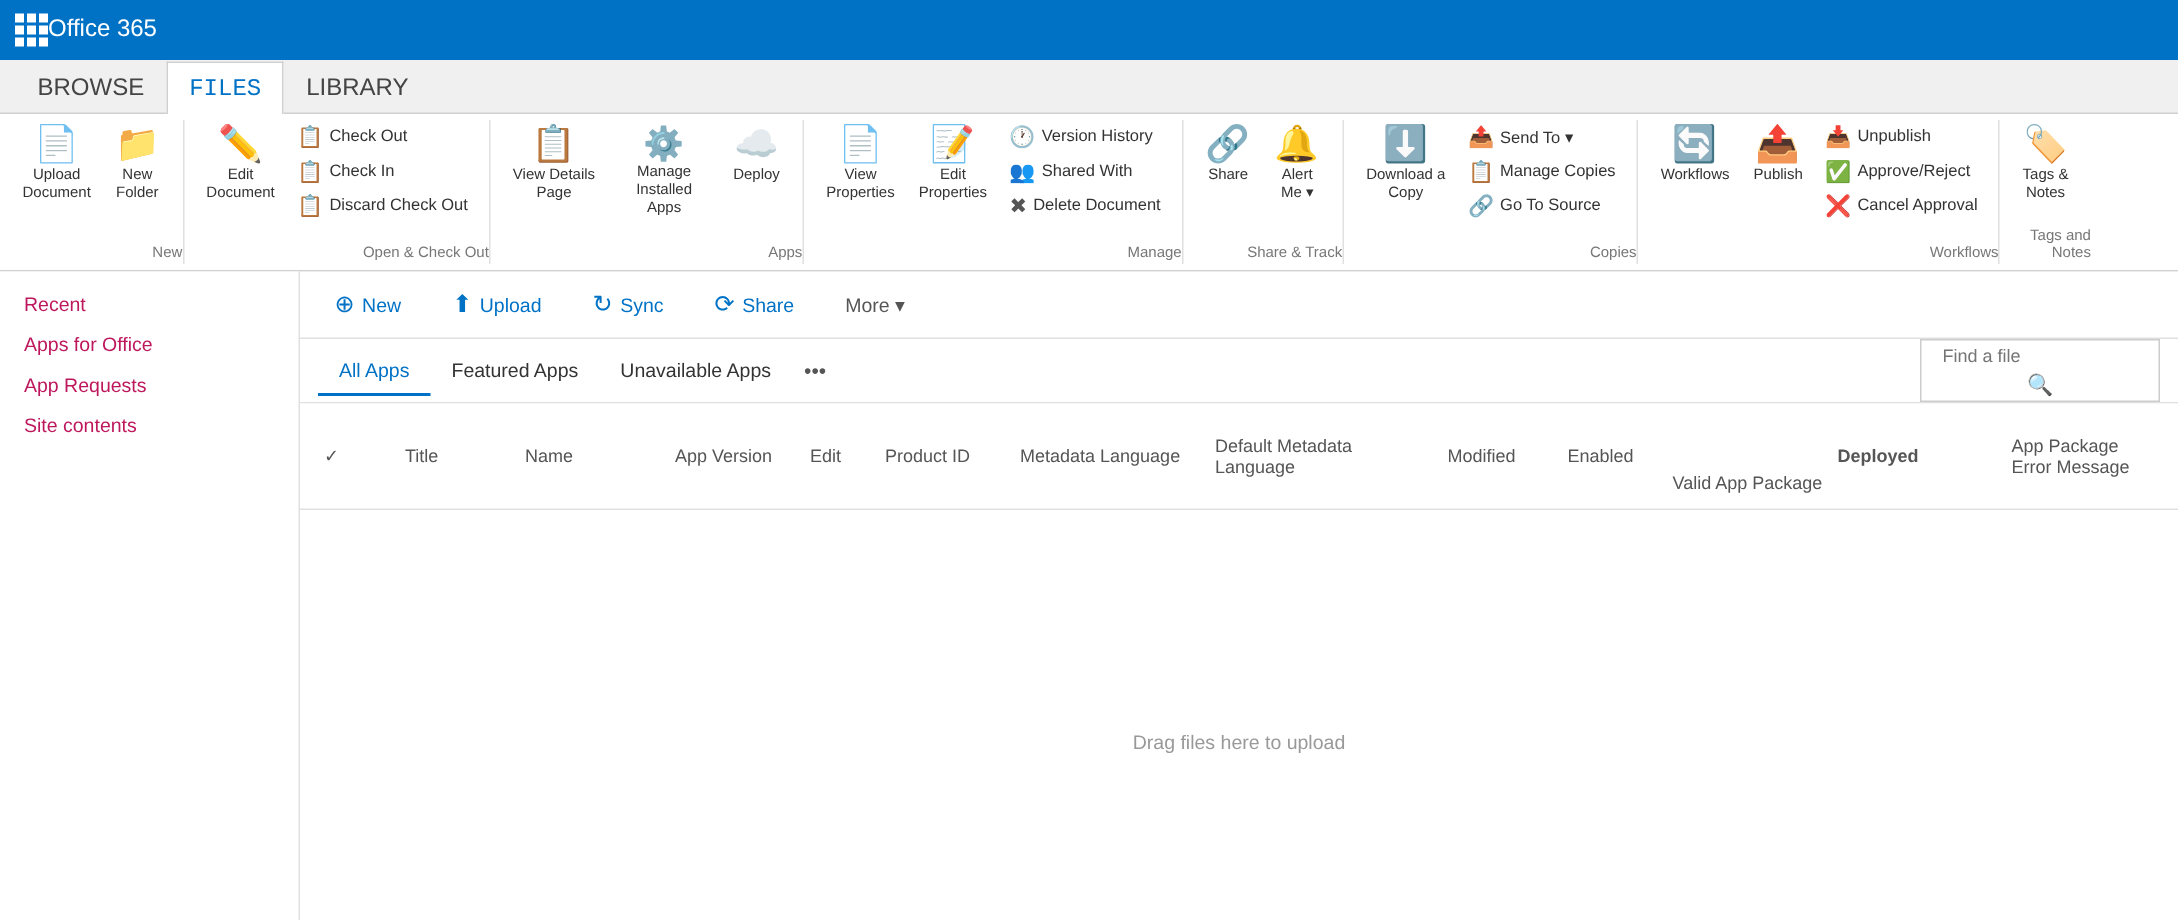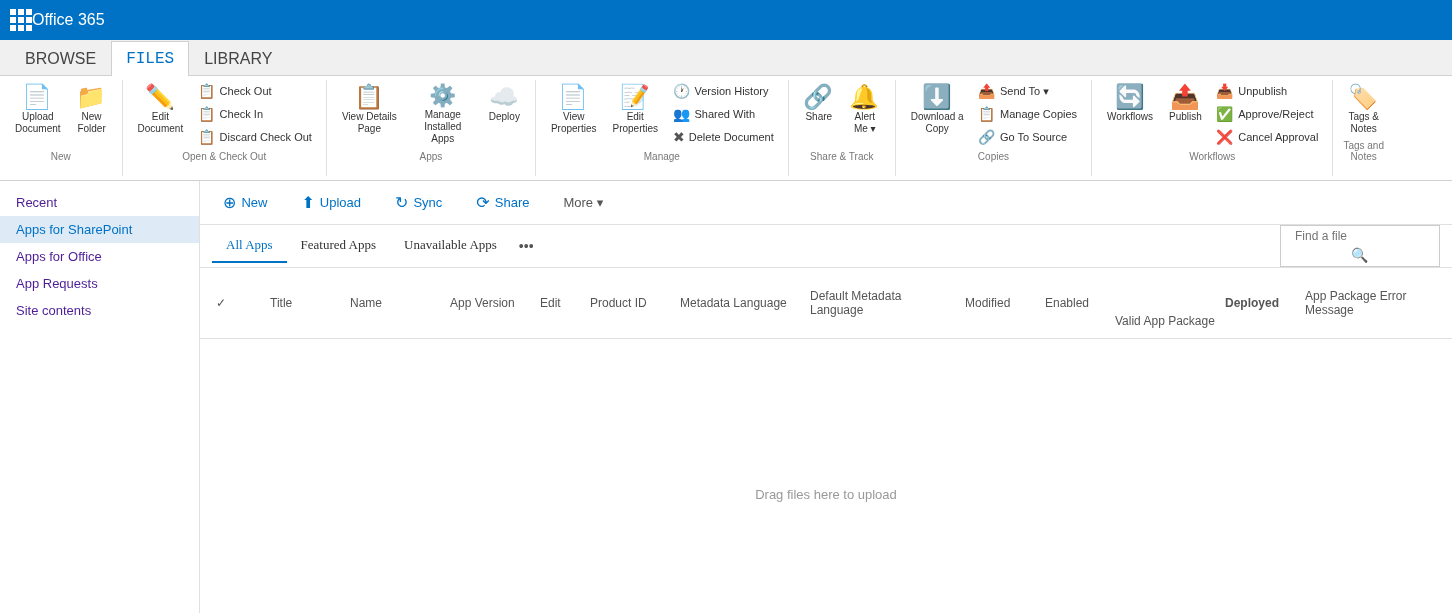--- a/index.html
+++ b/index.html
@@ -62,23 +62,23 @@
       align-items: flex-start;
       padding: 0 8px;
       border-right: 1px solid #e0e0e0;
       position: relative;
     }
     .ribbon-group:last-child { border-right: none; }
     .ribbon-group-label {
       font-size: 10px;
       color: #777;
       position: absolute;
-      bottom: 14px;
+      bottom: 2px;
       left: 0; right: 0;
-      text-align: center;
+      text-align: right;
     }
     .ribbon-items {
       display: flex;
       flex-direction: row;
       align-items: flex-start;
       gap: 2px;
       flex: 1;
       padding-bottom: 14px;
     }
     .ribbon-btn {
@@ -130,21 +130,21 @@
       width: 200px;
       background: #fff;
       border-right: 1px solid #e0e0e0;
       padding: 8px 0;
       flex-shrink: 0;
     }
     .left-nav-item {
       padding: 6px 16px;
       cursor: pointer;
       font-size: 13px;
-      color: #4c1d95;
+      color: #be185d;
     }
     .left-nav-item.active { background: #deebf7; color: #0072c6; }
 
     
     .main-content { flex: 1; display: flex; flex-direction: column; overflow: hidden; }
 
     
     .action-bar {
       display: flex;
       align-items: center;
@@ -175,21 +175,20 @@
       border-bottom: 1px solid #e0e0e0;
       gap: 0;
       background: #fff;
     }
     .sub-tab {
       padding: 8px 14px;
       font-size: 13px;
       cursor: pointer;
       color: #333;
       border-bottom: 2px solid transparent;
-      font-family: Liberation Serif, serif;
     }
     .sub-tab.active { color: #0072c6; border-bottom-color: #0072c6; }
     .sub-tab-more {
       padding: 8px 8px;
       cursor: pointer;
       color: #555;
       font-size: 14px;
     }
 
     
@@ -228,21 +227,21 @@
     .col-name { width: 100px; flex-shrink: 0; }
     .col-appver { width: 90px; flex-shrink: 0; }
     .col-edit { width: 50px; flex-shrink: 0; }
     .col-productid { width: 90px; flex-shrink: 0; }
     .col-metalang { width: 130px; flex-shrink: 0; }
     .col-defmetalang { width: 155px; flex-shrink: 0; }
     .col-modified { width: 80px; flex-shrink: 0; }
     .col-enabled { width: 70px; flex-shrink: 0; }
     .col-validpkg { width: 110px; flex-shrink: 0; margin-top: 36px; }
     .col-deployed { width: 80px; flex-shrink: 0; font-weight: bold; }
-    .col-errmsg { flex: 1; }
+    .col-errmsg { flex: 1; margin-left: 36px; }
 
     .table-col-header {
       font-size: 12px;
       color: #555;
       padding: 4px 4px;
       cursor: pointer;
     }
 
     .drop-zone {
       flex: 1;
@@ -438,21 +437,20 @@
     </div>
     <span class="ribbon-group-label">Tags and Notes</span>
   </div>
 
 </div>
 
 <div class="content">
 
   <div class="left-nav">
     <div class="left-nav-item">Recent</div>
-    <div class="left-nav-item active">Apps for SharePoint</div>
     <div class="left-nav-item">Apps for Office</div>
     <div class="left-nav-item">App Requests</div>
     <div class="left-nav-item">Site contents</div>
   </div>
 
   <div class="main-content">
 
     <div class="action-bar">
       <div class="action-btn">
         <span class="icon">⊕</span>

